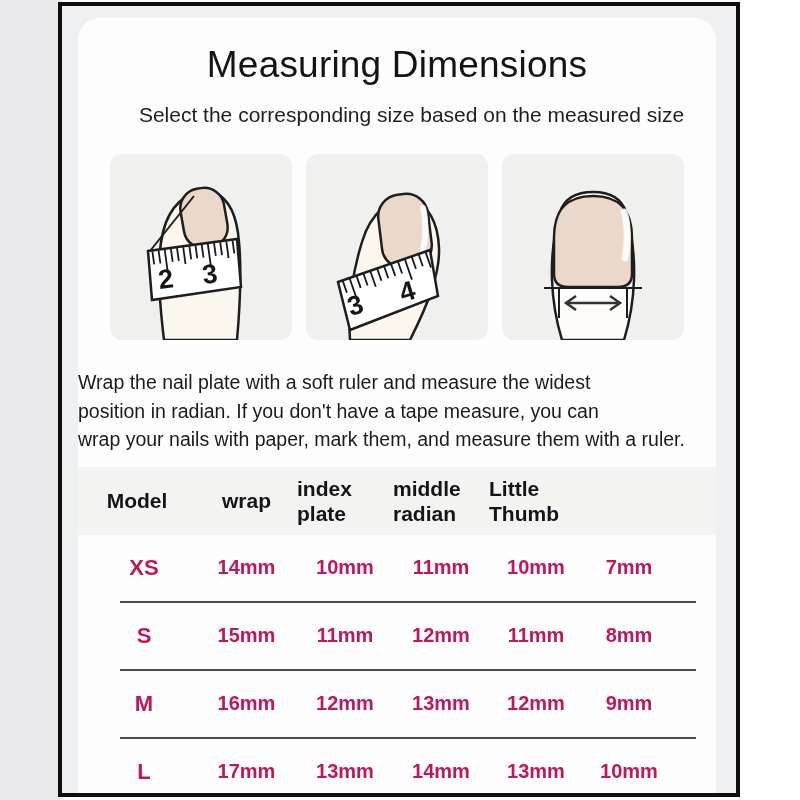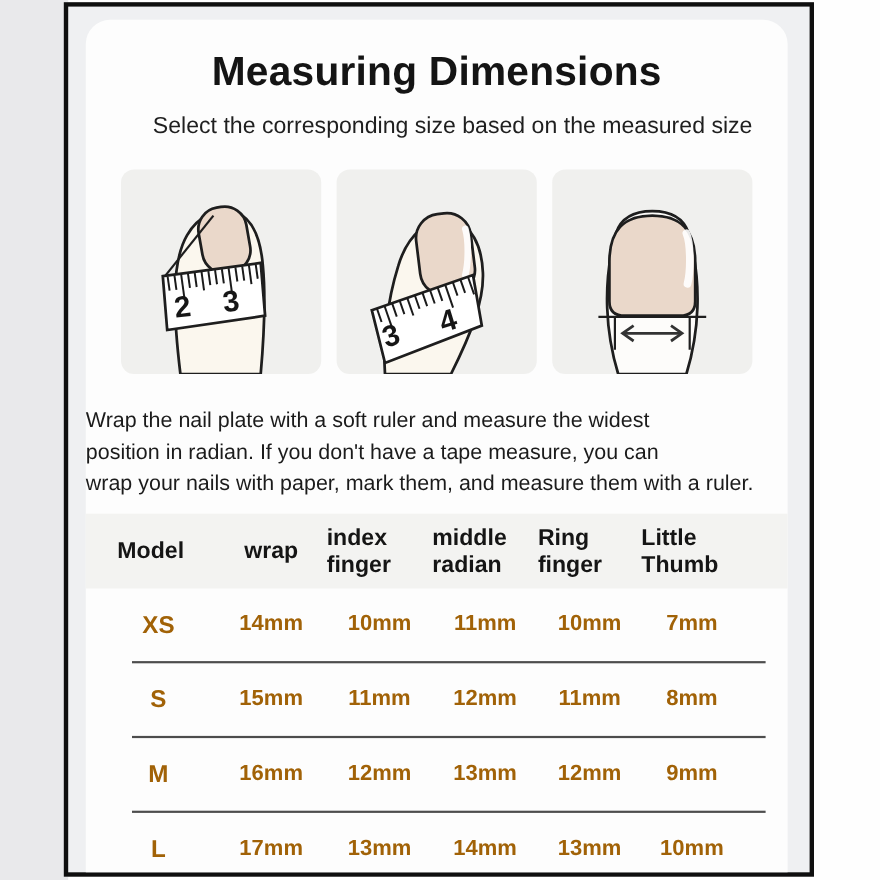--- a/index.html
+++ b/index.html
@@ -5,36 +5,36 @@
   html,body{margin:0;padding:0;width:800px;height:800px;overflow:hidden;
     background:#ffffff;font-family:"Liberation Sans",sans-serif;color:#161616;}
   .stage{position:relative;width:800px;height:800px;}
   .left-gutter{position:absolute;left:0;top:0;width:62px;height:800px;background:#e9e9eb;}
   .right-gutter{position:absolute;right:0;top:0;width:60px;height:800px;background:#fefefe;}
   .frame{position:absolute;left:58px;top:2px;width:682px;height:795px;
     border:4px solid #0f0f0f;background:#eff0f2;box-sizing:border-box;
     padding:12px 20px 0 16px;overflow:hidden;}
   .card{background:#fdfdfd;border-radius:22px;width:638px;min-height:820px;
     padding-top:26px;box-sizing:border-box;}
-  .title{font-size:37px;line-height:42px;font-weight:700;text-align:center;
+  .title{font-size:37px;line-height:42px;font-weight:400;text-align:center;
     letter-spacing:0.2px;color:#141414;}
   .subtitle{margin-top:16px;font-size:21px;line-height:26px;text-align:center;color:#1f1f1f;padding-left:29px;}
   .tiles{margin-top:26px;display:flex;justify-content:center;gap:14px;}
   .tile{width:182px;height:186px;background:#f0f0ee;border-radius:12px;overflow:hidden;}
   .tile svg{display:block;}
   .tile svg text{font-family:"Liberation Sans",sans-serif;font-weight:700;
     font-size:27px;fill:#161616;}
   .instructions{margin-top:28px;font-size:19.5px;line-height:28.5px;
     text-align:left;color:#1b1b1b;}
   .size-table{margin-top:13px;}
   .thead{height:68px;background:#f3f3f1;}
   .grid-row{display:grid;grid-template-columns:118px 101px 96px 96px 94px 92px;
     align-items:center;justify-items:center;}
   .thead{font-weight:700;font-size:21px;line-height:25px;color:#151515;}
-  .trow{height:66px;font-size:20px;font-weight:600;color:#a16207;}
+  .trow{height:66px;font-size:20px;font-weight:600;color:#be185d;}
   .cell-model{font-size:22px;font-weight:600;padding-left:14px;}
   .row-divider{height:0;border:0;border-top:2px solid #4d4d4d;
     margin:0 0 0 42px;width:576px;}
 </style>
 </head>
 <body>
 
 <div class="stage">
   <div class="left-gutter"></div>
   <div class="right-gutter"></div>
@@ -121,23 +121,22 @@
         <div>Wrap the nail plate with a soft ruler and measure the widest</div>
         <div>position in radian. If you don't have a tape measure, you can</div>
         <div>wrap your nails with paper, mark them, and measure them with a ruler.</div>
       </div>
 
       <div class="size-table">
 
         <div class="grid-row thead">
           <span>Model</span>
           <span>wrap</span>
-          <span>index finger</span>
+          <span>index plate</span>
           <span>middle radian</span>
-          <span>Ring finger</span>
           <span>Little Thumb</span>
         </div>
 
         <div class="grid-row trow">
           <span class="cell-model">XS</span>
           <span>14mm</span>
           <span>10mm</span>
           <span>11mm</span>
           <span>10mm</span>
           <span>7mm</span>

